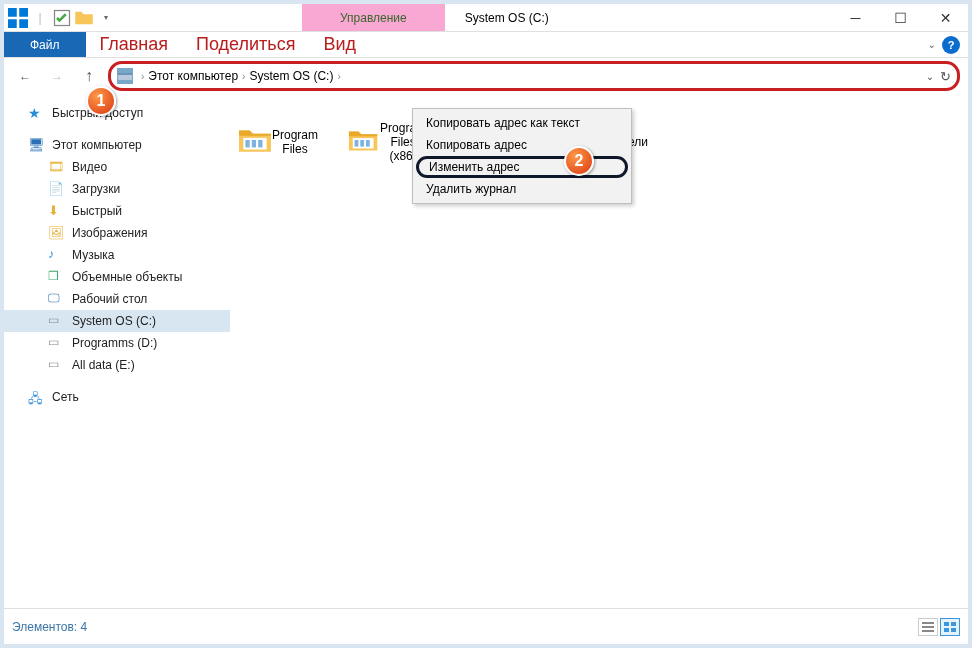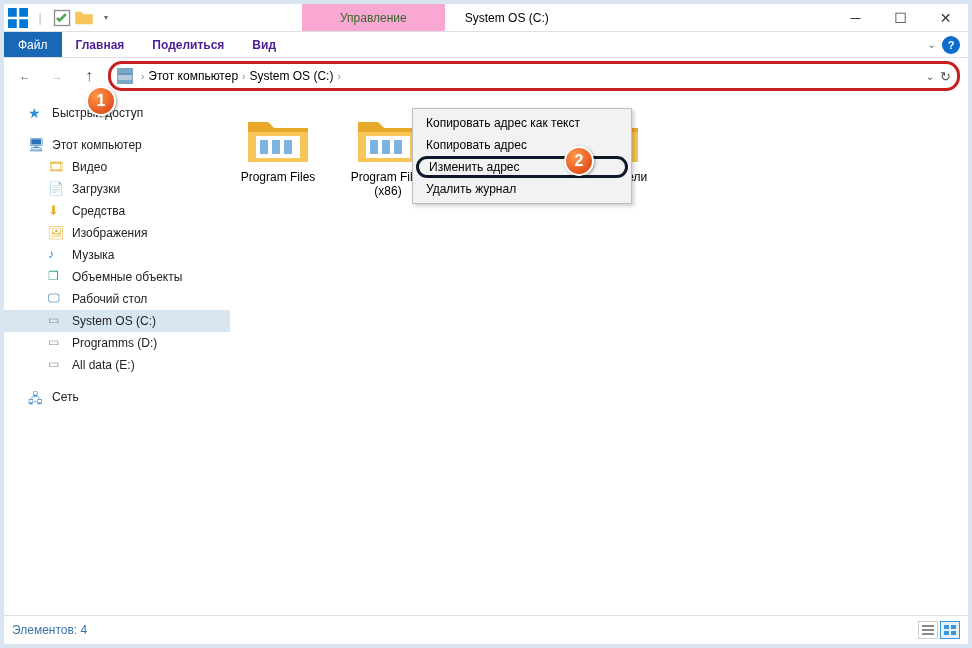--- a/index.html
+++ b/index.html
@@ -11,22 +11,22 @@
 .titlebar { height: 28px; display: flex; align-items: stretch; background: #fff; border-bottom: 1px solid #e0e0e0; }
 .qat { width: 128px; display: flex; align-items: center; padding-left: 4px; gap: 2px; }
 .qat-ico { width: 20px; height: 20px; display: flex; align-items: center; justify-content: center; }
 .ribbon-tab-sec { background: #f9a8d4; display: flex; align-items: center; justify-content: center; padding: 0 38px; font-size: 12px; color: #3a662c; }
 .title-text { flex: 1; display: flex; align-items: center; padding-left: 20px; font-size: 12px; }
 .win-ctrls { display: flex; }
 .win-btn { width: 45px; display: flex; align-items: center; justify-content: center; font-size: 14px; color: #333; }
 
 
 .ribbon { height: 26px; display: flex; align-items: stretch; background: #fff; border-bottom: 1px solid #e0e0e0; }
-.file-tab { background: #1868b6; color: #fff; padding: 0 14px; display: flex; align-items: center; font-size: 12px; }
-.rtab { padding: 0 14px; display: flex; align-items: center; font-size: 12px; color: #4c1d95; font-weight: bold; }
+.file-tab { background: #1868b6; color: #fff; padding: 0 26px; display: flex; align-items: center; font-size: 12px; }
+.rtab { padding: 0 14px; display: flex; align-items: center; font-size: 18px; color: #b91c1c; }
 .rtab-disk { padding: 0 18px; }
 .rb-right { margin-left: auto; display: flex; align-items: center; padding-right: 8px; gap: 6px; }
 .help-ico { width: 18px; height: 18px; border-radius: 50%; background: #0a6dce; color: #fff; display: flex; align-items: center; justify-content: center; font-size: 11px; font-weight: bold; }
 
 
 .addr-row { height: 36px; display: flex; align-items: center; padding: 4px 8px; gap: 6px; }
 .nav-btn { width: 26px; height: 26px; display: flex; align-items: center; justify-content: center; color: #555; }
 .addr-bar { flex: 1; height: 26px; border: 1px solid #ccc; display: flex; align-items: center; padding: 0 4px; position: relative; }
 .addr-bar.hl { border: 3px solid #c82020; border-radius: 14px; height: 30px; padding: 0 6px; }
 .crumb-ico { width: 16px; height: 16px; background: #78a8c8; margin-right: 4px; }
@@ -38,34 +38,34 @@
 
 .body { display: flex; height: calc(100% - 28px - 26px - 36px - 24px); }
 .nav-pane { width: 226px; border-right: 0; padding: 8px 0; overflow-y: auto; }
 .nav-item { display: flex; align-items: center; height: 22px; padding-left: 24px; gap: 8px; font-size: 12px; color: #222; }
 .nav-item.lvl2 { padding-left: 44px; }
 .nav-item.sel { background: #d8e6f2; }
 .nav-item .ic { width: 16px; height: 16px; flex-shrink: 0; }
 .nav-gap { height: 10px; }
 
 .content { flex: 1; padding: 20px 8px; display: flex; flex-wrap: wrap; align-content: flex-start; gap: 18px 30px; position: relative; }
-.folder-item { width: 80px; display: flex; flex-direction: column; align-items: center; text-align: center; font-size: 12px; }
+.folder-item { width: 80px; display: flex; flex-direction: row; align-items: center; text-align: center; font-size: 12px; }
 .folder-ico { width: 64px; height: 52px; margin-bottom: 4px; position: relative; }
 .folder-ico svg { width: 100%; height: 100%; }
 
 
 .ctxmenu { position: absolute; top: 104px; left: 408px; width: 220px; background: #f2f2f2; border: 1px solid #bfbfbf; box-shadow: 2px 2px 4px rgba(0,0,0,.2); padding: 3px; z-index: 50; }
 .ctxitem { height: 22px; display: flex; align-items: center; padding: 0 10px; font-size: 12px; }
 .ctxitem.hl { border: 3px solid #0f172a; border-radius: 11px; }
 
 
 .badge { position: absolute; width: 30px; height: 30px; border-radius: 50%; background: radial-gradient(circle at 35% 30%, #ff9848, #d93810); border: 2px solid #fff; box-shadow: 1px 1px 3px rgba(0,0,0,.4); color: #fff; display: flex; align-items: center; justify-content: center; font-size: 16px; font-weight: bold; z-index: 60; }
 
 
-.statusbar { position: absolute; bottom: 0; left: 0; right: 0; height: 29px; border-top: 1px solid #e0e0e0; display: flex; align-items: center; padding: 0 8px; font-size: 12px; color: #3a74a8; }
+.statusbar { position: absolute; bottom: 0; left: 0; right: 0; height: 36px; border-top: 1px solid #e0e0e0; display: flex; align-items: center; padding: 0 8px; font-size: 12px; color: #3a74a8; }
 .view-icons { margin-left: auto; display: flex; gap: 2px; }
 .view-ic { width: 20px; height: 18px; border: 1px solid #ccc; display: flex; align-items: center; justify-content: center; }
 .view-ic.active { border-color: #3a96dd; background: #e6f2fa; }
 
 
 .ic-star { color: #2a8fd8; font-size: 14px; }
 .ic-pc { color: #2a6fb8; font-size: 13px; }
 .ic-lib { color: #e6b235; font-size: 13px; }
 .ic-disk { color: #888; font-size: 12px; }
 .ic-net { color: #3a8fd8; font-size: 13px; }
@@ -158,21 +158,21 @@
       <div class="nav-item lvl2">
             <span class="ic ic-lib">🎞</span>
             <span>Видео</span>
           </div>
       <div class="nav-item lvl2">
             <span class="ic ic-lib">📄</span>
             <span>Загрузки</span>
           </div>
       <div class="nav-item lvl2">
             <span class="ic ic-lib">⬇</span>
-            <span>Средства</span>
+            <span>Быстрый</span>
           </div>
       <div class="nav-item lvl2">
             <span class="ic ic-lib">🖼</span>
             <span>Изображения</span>
           </div>
       <div class="nav-item lvl2">
             <span class="ic" style="color:#2a8fd8">♪</span>
             <span>Музыка</span>
           </div>
       <div class="nav-item lvl2">

